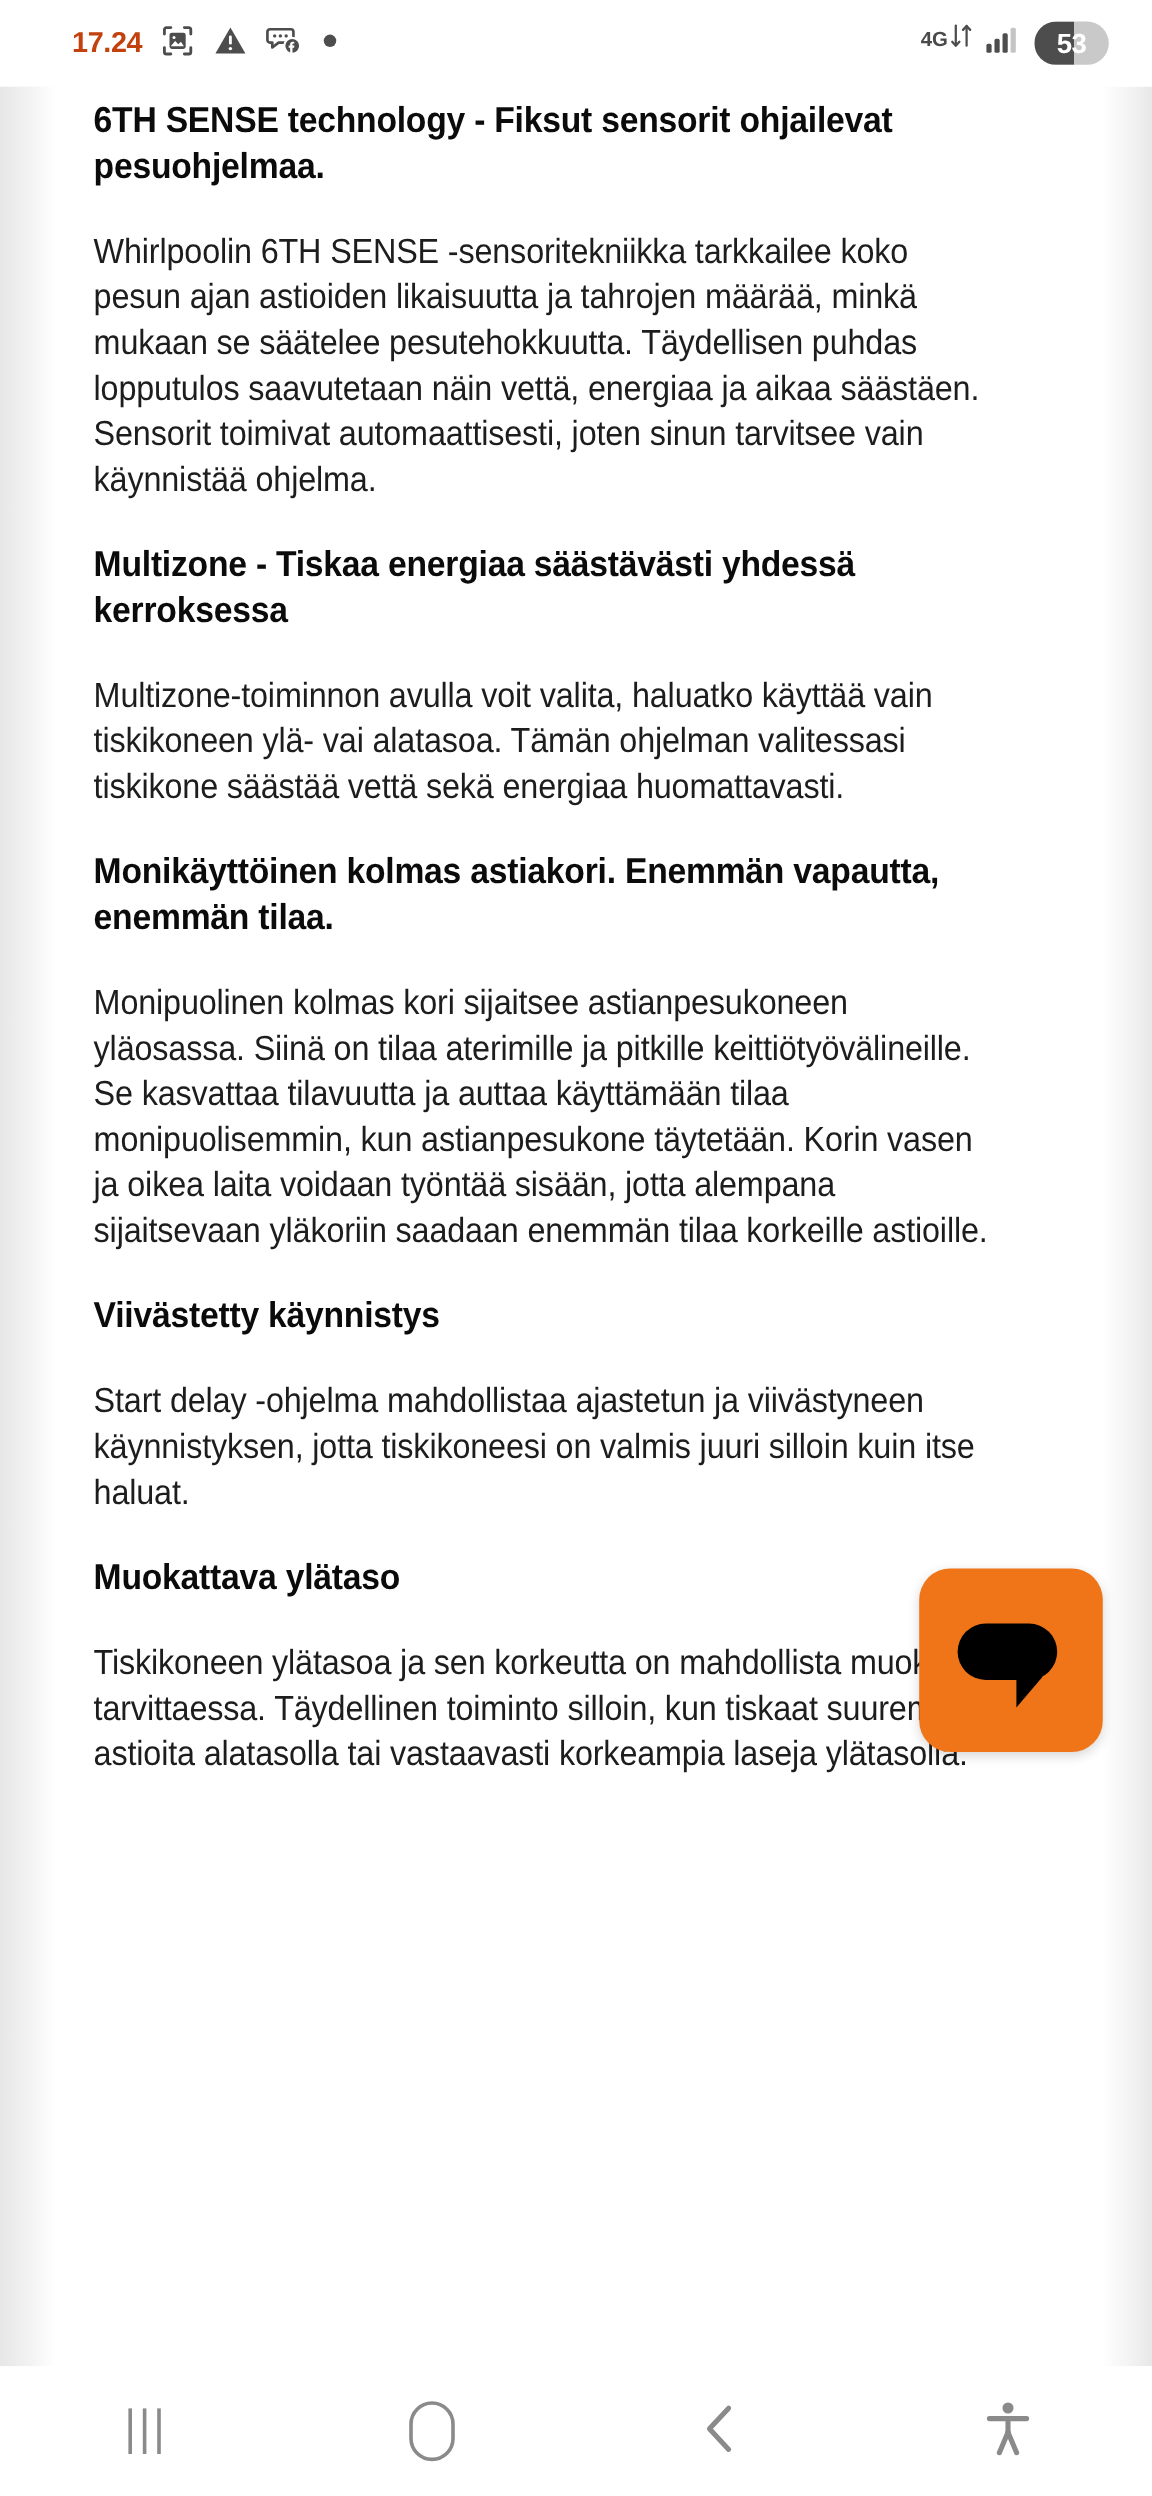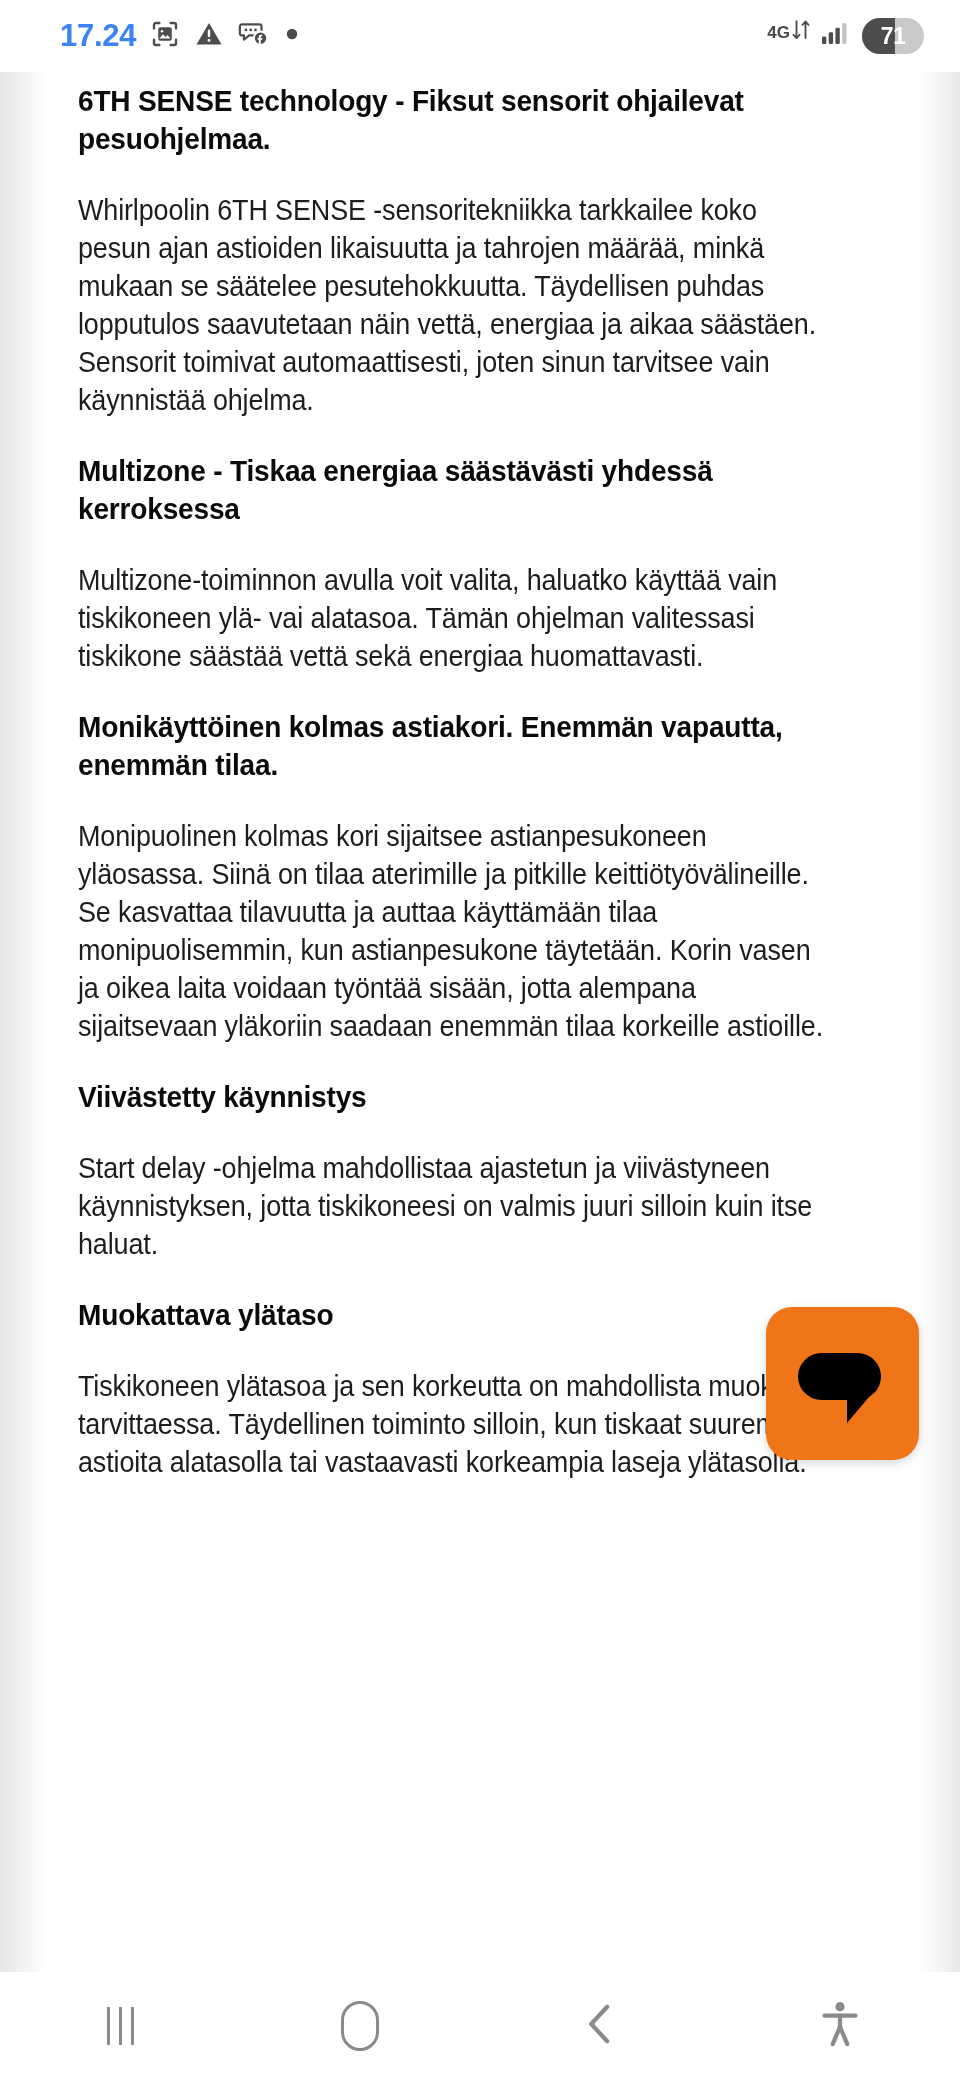--- a/index.html
+++ b/index.html
@@ -31,23 +31,23 @@
     background: #ffffff;
     z-index: 40;
   }
   #status-left {
     display: flex;
     align-items: center;
     gap: 14px;
     flex: 1;
   }
   #status-clock {
-    font-size: 31px;
+    font-size: 24px;
     font-weight: 700;
-    color: #3b82f6;
+    color: #c2410c;
     letter-spacing: -0.3px;
     font-family: "Liberation Sans", sans-serif;
   }
   .sb-icon { display: block; }
   #status-right {
     display: flex;
     align-items: flex-start;
     gap: 10px;
   }
   #net-type {
@@ -270,21 +270,21 @@
         <svg width="32" height="28" viewBox="0 0 22 20">
           <rect x="1" y="13.2" width="3.1" height="5.4" rx="1" fill="#4d4d4d"></rect>
           <rect x="5.8" y="10.2" width="3.1" height="8.4" rx="1" fill="#4d4d4d"></rect>
           <rect x="10.6" y="7.0" width="3.1" height="11.6" rx="1" fill="#4d4d4d"></rect>
           <rect x="15.4" y="3.6" width="3.1" height="15.0" rx="1" fill="#c4c4c4"></rect>
         </svg>
       </span>
 
       <div id="battery-pill">
         <div id="battery-fill" style="width: 53%;"></div>
-        <span id="battery-text">71</span>
+        <span id="battery-text">53</span>
       </div>
     </div>
   </div>
 
   <div id="page">
     <div id="page-right-shade"></div>
 
     <div id="article">
 
       <h2 class="section-heading first">6TH SENSE technology - Fiksut sensorit ohjailevat pesuohjelmaa.</h2>

